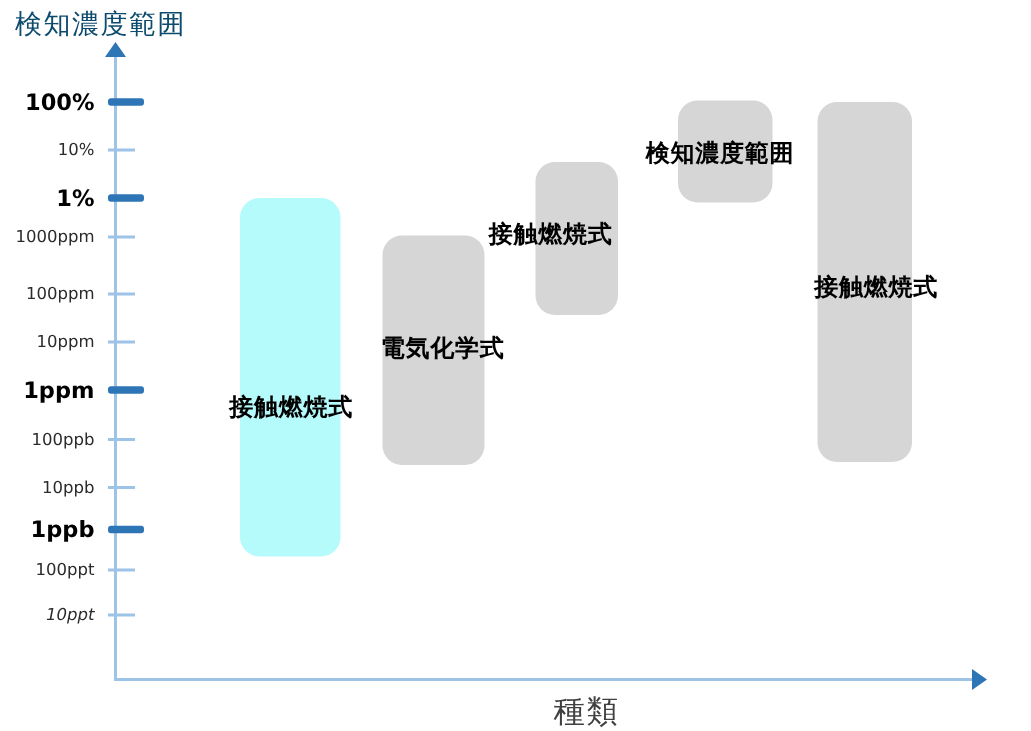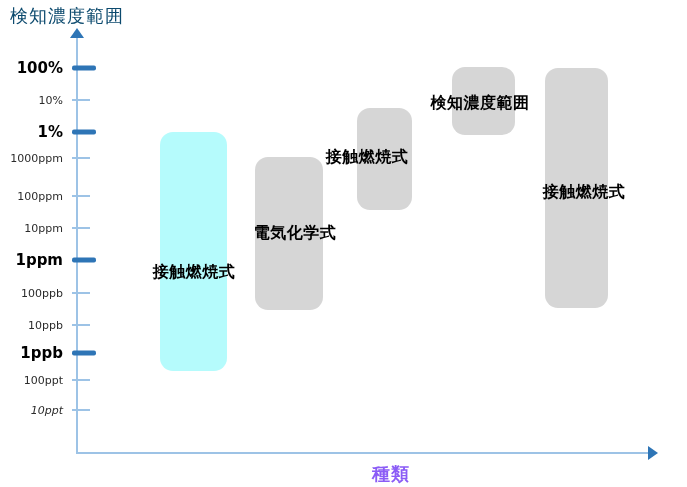--- a/index.html
+++ b/index.html
@@ -100,23 +100,23 @@
     transform: translate(-50%, -50%);
     font-size: 16px;
     font-weight: bold;
     color: #000000;
     white-space: nowrap;
     letter-spacing: 0.5px;
   }
   .x-axis-label {
     position: absolute;
     transform: translate(-50%, -50%);
-    font-size: 18px;
-    font-weight: bold;
-    color: #8b5cf6;
+    font-size: 21px;
+    font-weight: normal;
+    color: #404040;
     white-space: nowrap;
     letter-spacing: 1px;
   }
 </style>
 </head>
 <body>
 
 <div class="canvas">
   <div class="chart-title">検知濃度範囲</div>
   <div class="y-axis-line"></div>

